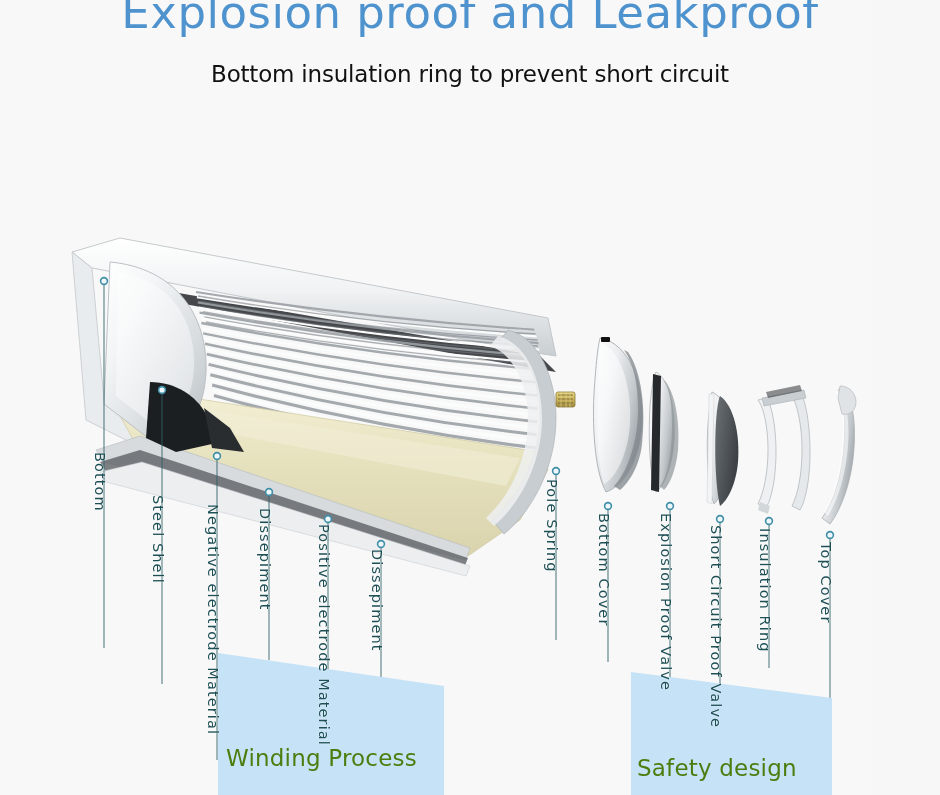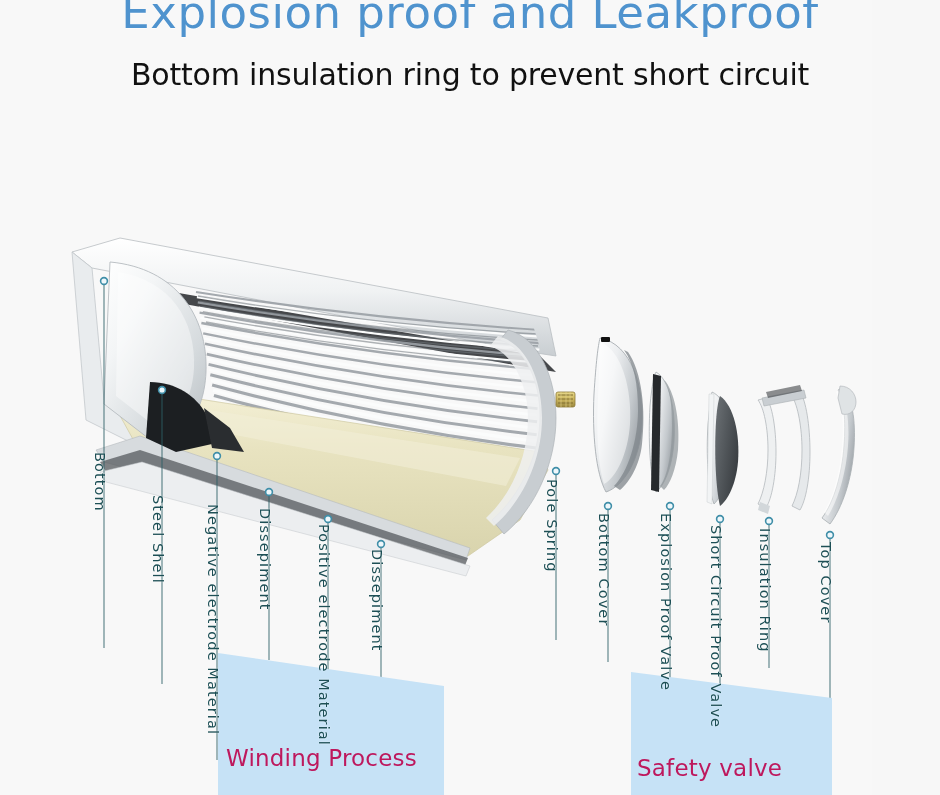--- a/index.html
+++ b/index.html
@@ -19,21 +19,21 @@
     font-size: 45px; font-weight: 400; letter-spacing: 0.5px;
     color: #4f93ce;
     white-space: nowrap;
     text-shadow: 0 1px 0 rgba(255,255,255,.6);
   }
   .hdr-lines {
     position: absolute; left: 0; top: 56px; width: 940px; text-align: center;
   }
   .hdr-line {
     font-family: "DejaVu Sans", sans-serif;
-    font-size: 30px; font-weight: 400; color: #111;
+    font-size: 23px; font-weight: 400; color: #111;
     line-height: 37px; letter-spacing: -0.2px; white-space: nowrap;
   }
 
   
   #stage { position: absolute; left: 0; top: 0; width: 940px; height: 795px; }
   #stage svg { position: absolute; left: 0; top: 0; }
 
   
   .callout-label {
     position: absolute;
@@ -45,21 +45,21 @@
     white-space: nowrap;
     transform-origin: 0 0;
     transform: rotate(90deg);
     text-shadow: 0 0 2px rgba(255,255,255,.75);
   }
   .band-text {
     position: absolute;
     font-family: "DejaVu Sans", sans-serif;
     font-size: 23px;
     font-weight: 400;
-    color: #be185d;
+    color: #4d7c0f;
     white-space: nowrap;
     letter-spacing: 0.2px;
   }
 </style>
 </head>
 <body>
 
 <div id="page">
 
   <div class="hdr-title">Explosion proof and Leakproof</div>
@@ -253,21 +253,21 @@
           <circle cx="830" cy="535" r="3.4" fill="#eef7fb" stroke="#3f8ea8" stroke-width="1.6"></circle>
         </g>
     </svg>
 
     <svg width="940" height="795" viewBox="0 0 940 795" style="pointer-events:none">
       <path d="M 218,653 L 444,686 L 444,795 L 218,795 Z" fill="#c6e2f6"></path>
       <path d="M 631,672 L 832,698 L 832,795 L 631,795 Z" fill="#c6e2f6"></path>
     </svg>
 
     <div class="band-text" style="left:226px; top:745px;">Winding Process</div>
-    <div class="band-text" style="left:637px; top:755px;">Safety valve</div>
+    <div class="band-text" style="left:637px; top:755px;">Safety design</div>
 
     <div id="labelLayer">
         <div class="callout-label" style="left: 108px; top: 452px;">Bottom</div>
         <div class="callout-label" style="left: 166px; top: 495px;">Steel Shell</div>
         <div class="callout-label" style="left: 221px; top: 504px;">Negative electrode Material</div>
         <div class="callout-label" style="left: 273px; top: 508px;">Dissepiment</div>
         <div class="callout-label" style="left: 332px; top: 524px;">Positive electrode Material</div>
         <div class="callout-label" style="left: 385px; top: 549px;">Dissepiment</div>
         <div class="callout-label" style="left: 560px; top: 479px;">Pole Spring</div>
         <div class="callout-label" style="left: 612px; top: 513px;">Bottom Cover</div>

